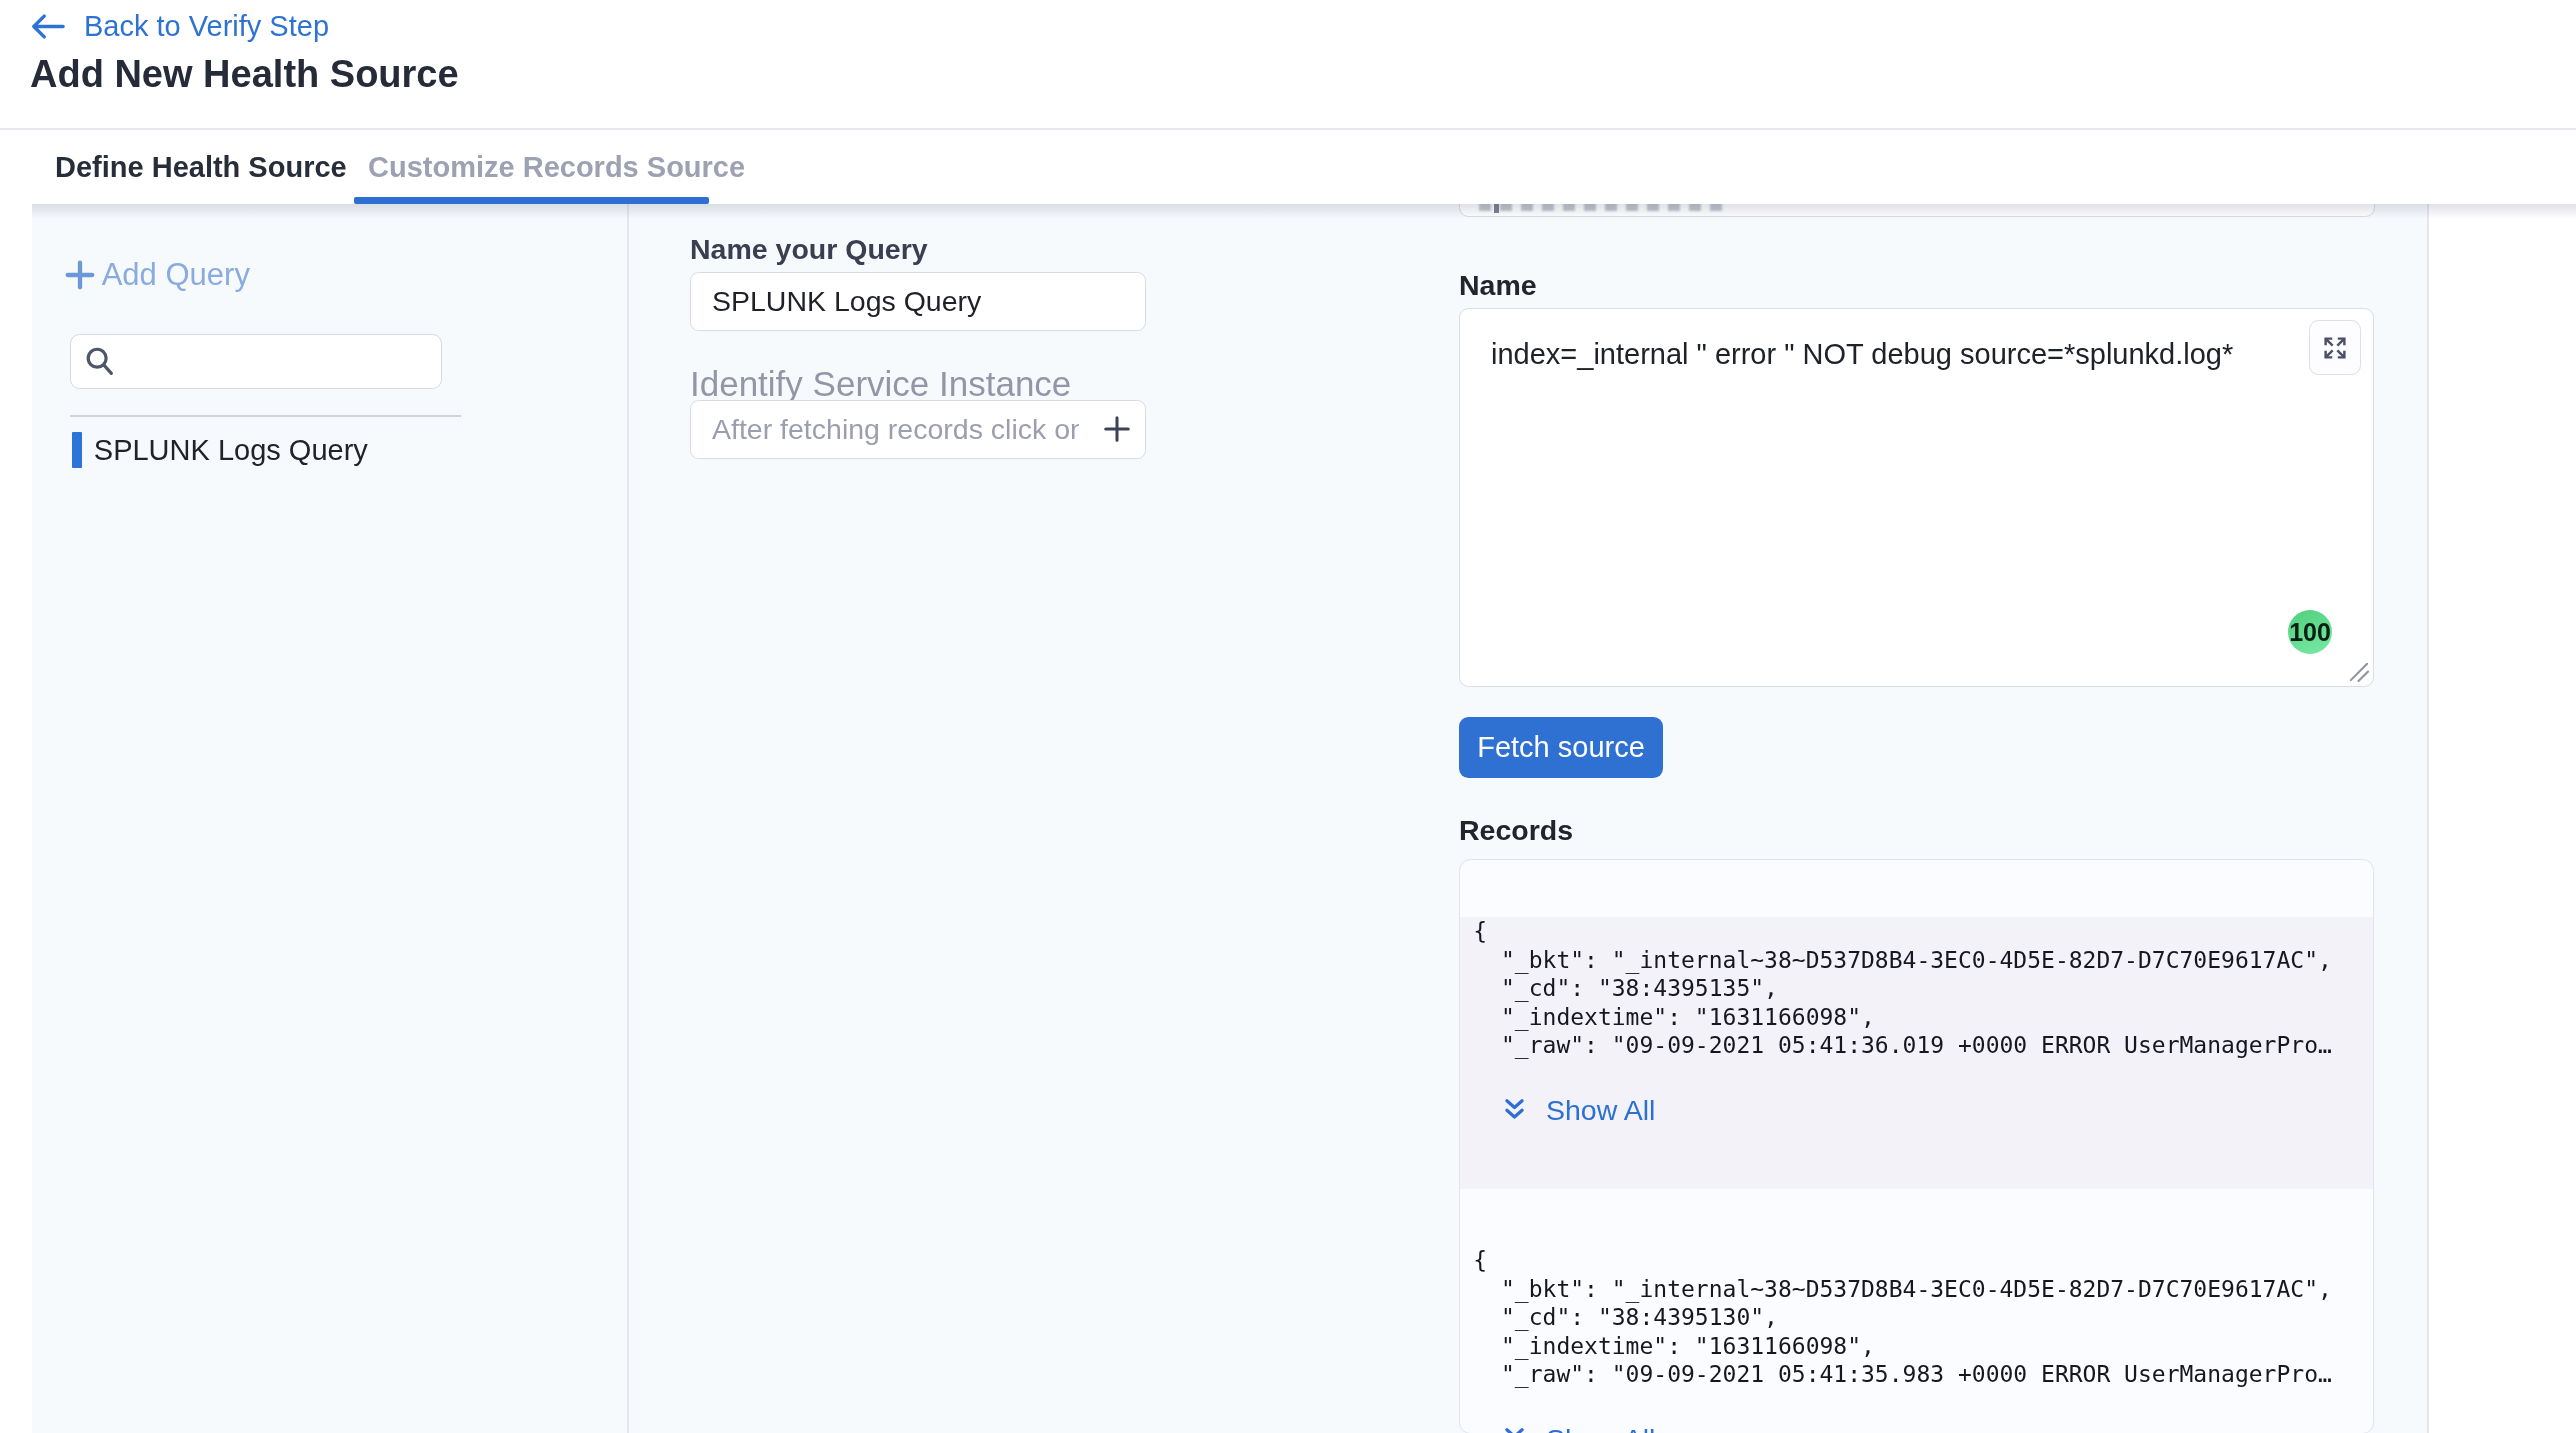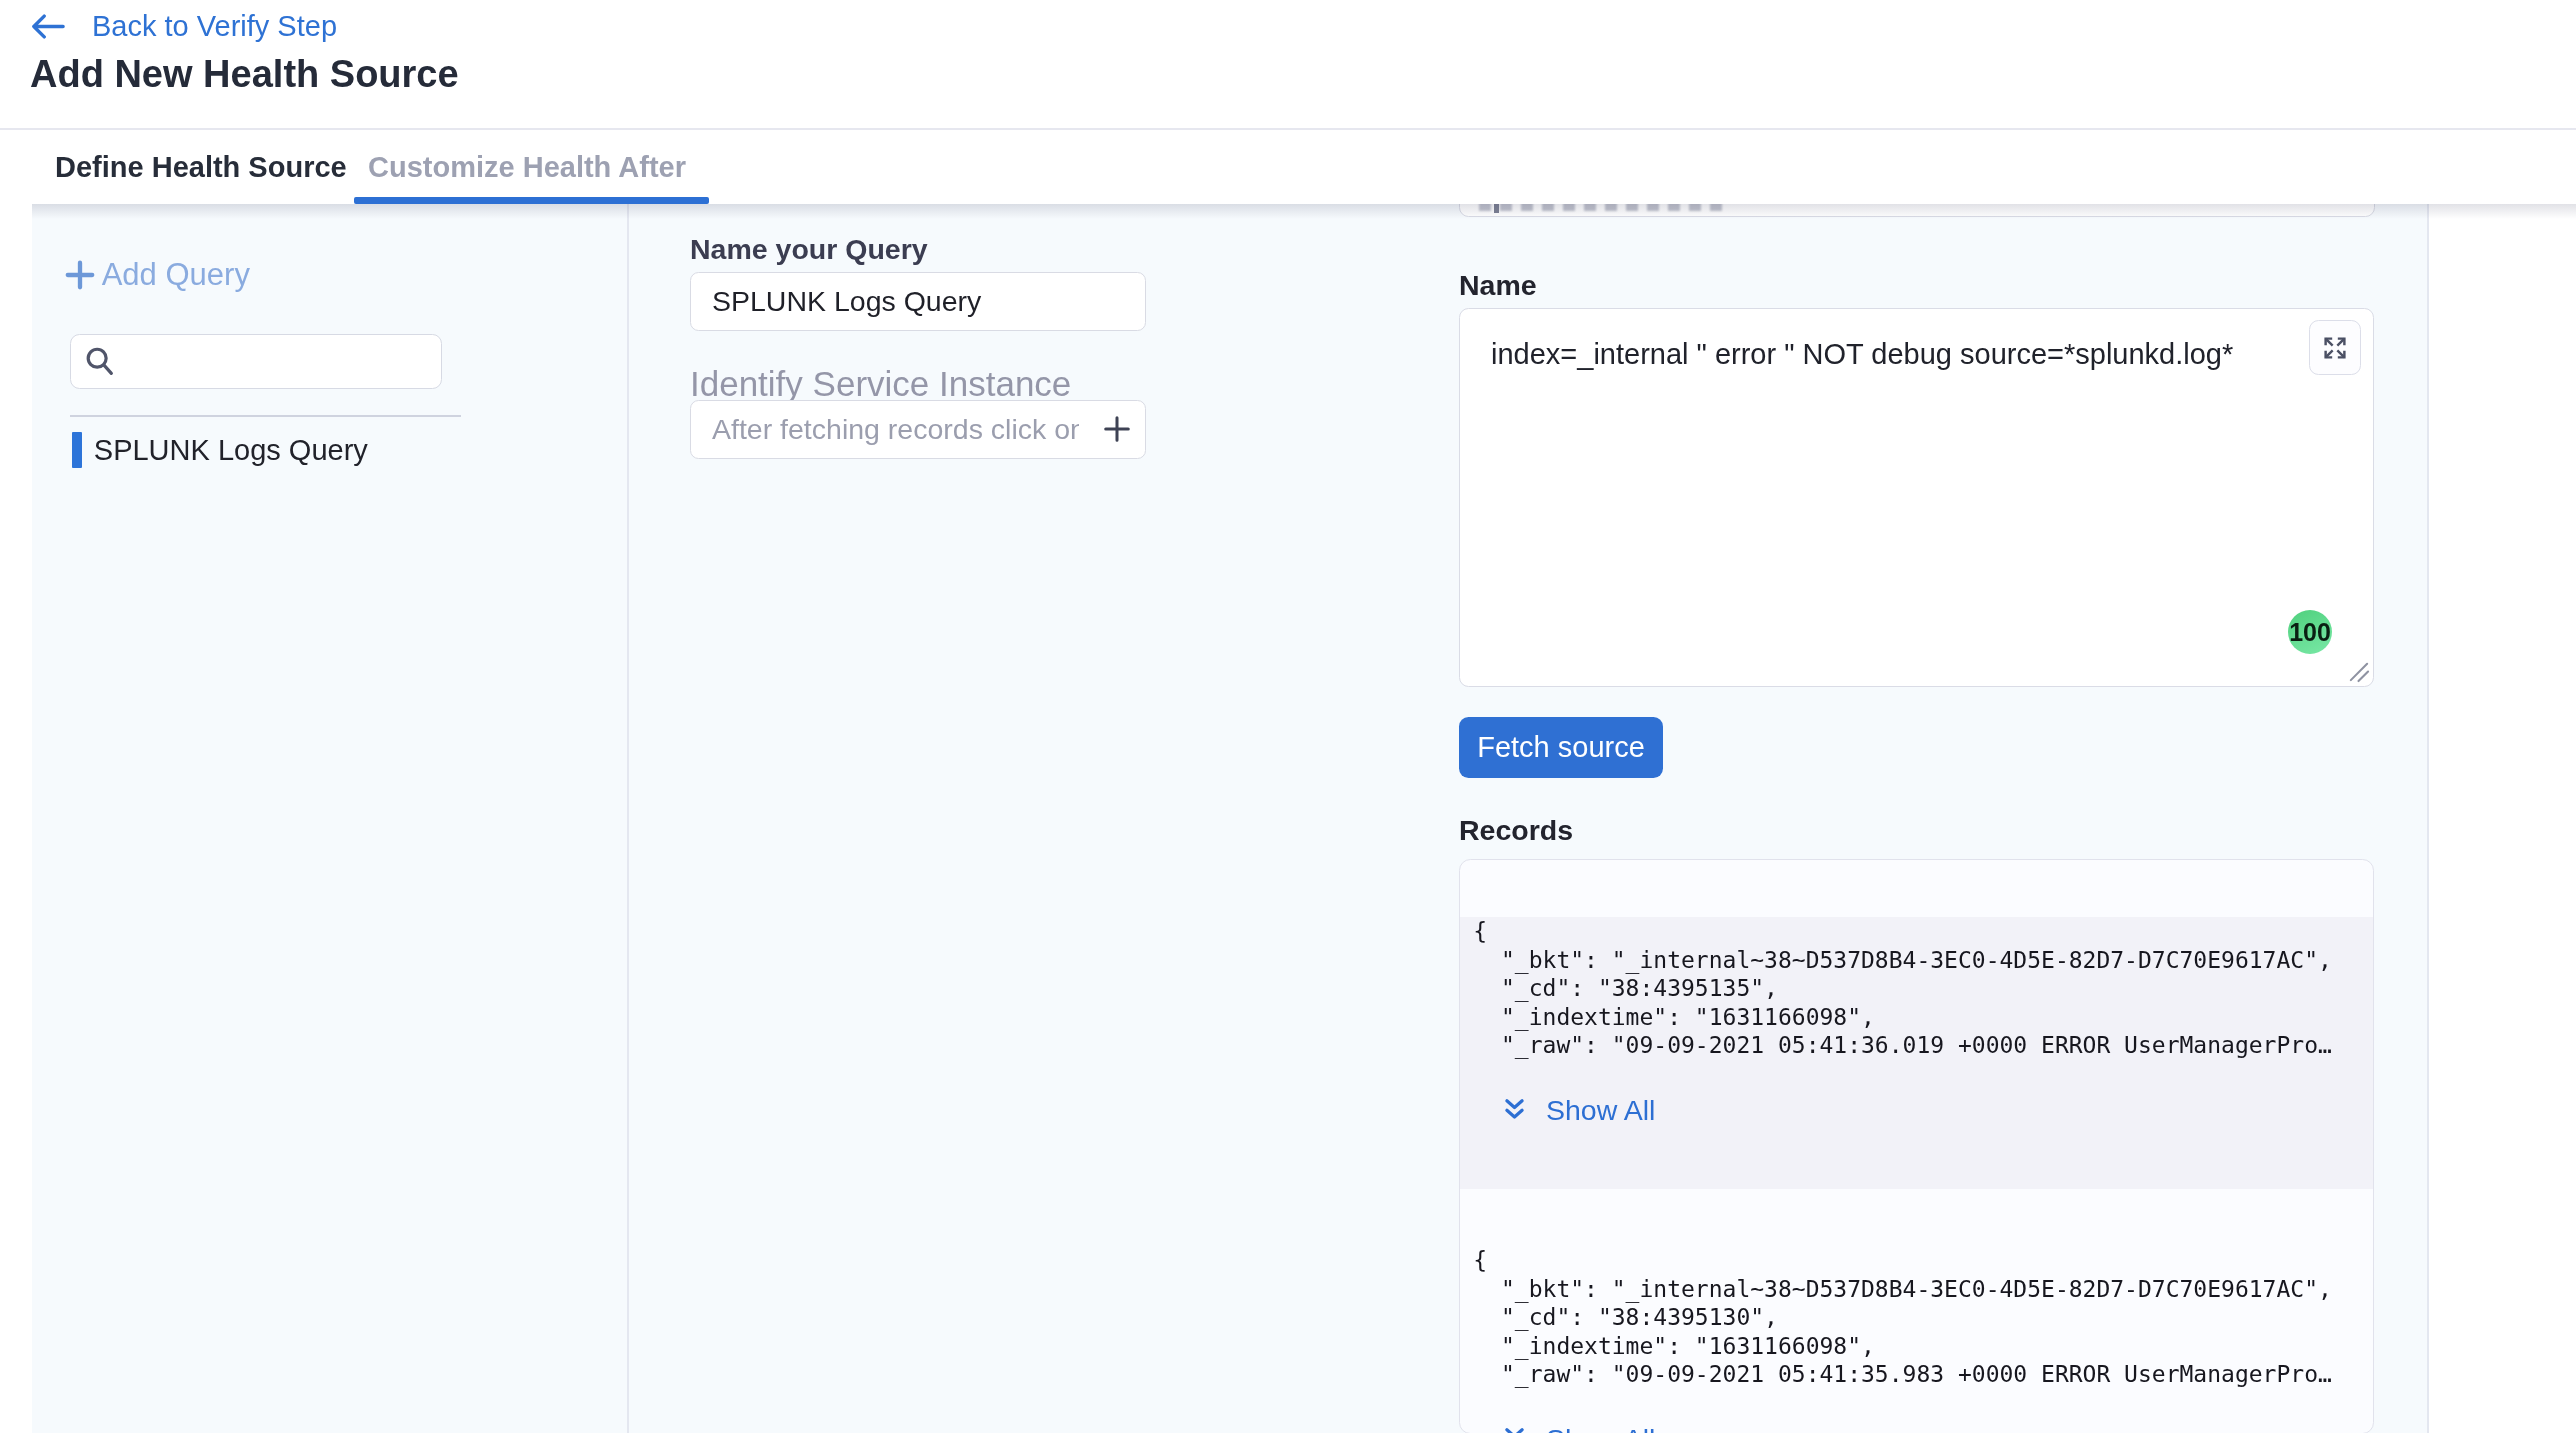--- a/index.html
+++ b/index.html
@@ -1,20 +1,20 @@
 <!DOCTYPE html>
 <html style="font-size:15px"><head>
 <meta charset="utf-8">
 <style>
   html,body{margin:0;padding:0;overflow:hidden;}
   body{width:2576px;height:1433px;position:relative;background:#ffffff;
        font-family:"Liberation Sans",sans-serif;-webkit-font-smoothing:antialiased;}
 
   
-  .back-row{position:absolute;left:31px;top:10.4px;display:flex;align-items:center;gap:27px;
+  .back-row{position:absolute;left:31px;top:10.4px;display:flex;align-items:center;gap:19px;
             color:#2e72d4;font-size:29px;font-weight:500;cursor:pointer;}
   .page-title{position:absolute;left:30px;top:53px;font-size:38px;font-weight:700;color:#252b39;}
   .header-sep{position:absolute;left:0;top:128px;width:2576px;height:1.9px;background:#e6e7ef;}
 
   
   .tabbar{position:absolute;left:0;top:130px;width:2576px;height:74px;background:#fff;}
   .tab{position:absolute;top:21px;font-size:29px;font-weight:600;cursor:pointer;}
   .tab-define{left:55px;color:#272d39;}
   .tab-customize{left:368px;color:#9da1b2;}
   .tab-underline{position:absolute;left:354px;top:67px;width:355px;height:6.6px;background:#2d70d4;border-radius:1.9px;}
@@ -88,21 +88,21 @@
   <svg width="34" height="25" viewBox="0 0 36 26">
     <path d="M14 2 L3 13 L14 24 M3 13 H34" stroke="#2e72d4" stroke-width="3.6" fill="none" stroke-linecap="round" stroke-linejoin="round"></path>
   </svg>
   <span>Back to Verify Step</span>
 </div>
 <div class="page-title">Add New Health Source</div>
 <div class="header-sep"></div>
 
 <div class="tabbar">
   <div class="tab tab-define">Define Health Source</div>
-  <div class="tab tab-customize">Customize Health After</div>
+  <div class="tab tab-customize">Customize Records Source</div>
   <div class="tab-underline"></div>
 </div>
 
 <div class="pane">
 
   <div class="right-white"></div>
   <div class="vdiv" style="left:595px;"></div>
   <div class="vdiv" style="left:2395px;"></div>
 
   <div class="add-query">

